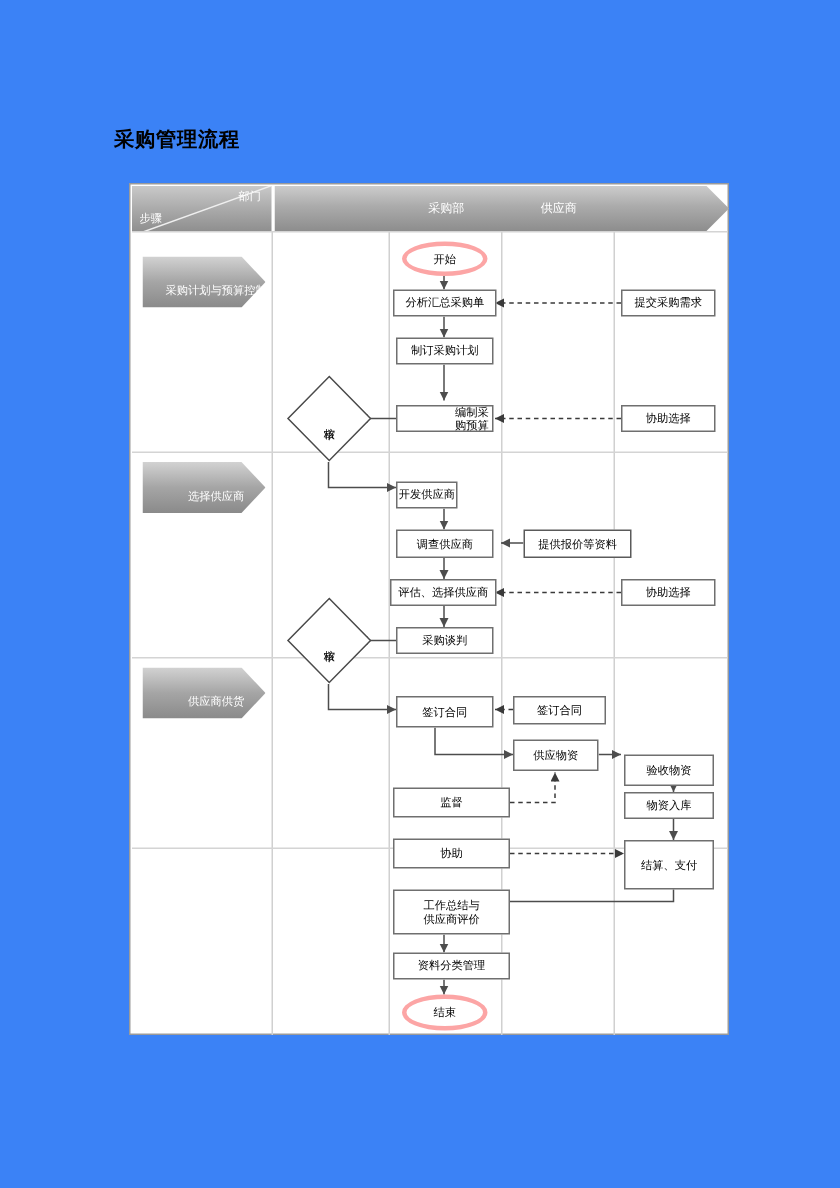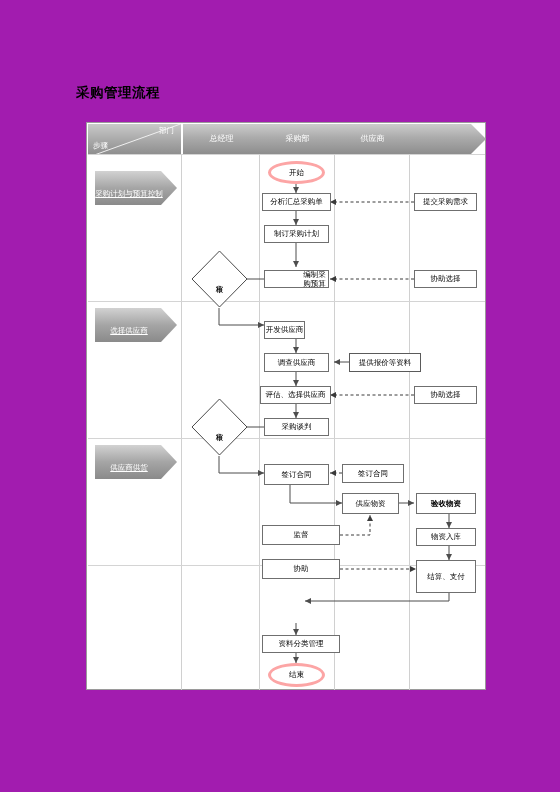--- a/index.html
+++ b/index.html
@@ -12,21 +12,21 @@
     height: 792px;
     position: relative;
     font-family: "DejaVu Sans", "Liberation Sans", sans-serif;
     overflow: hidden;
   }
   #page {
     position: absolute;
     left: 0; top: 0;
     width: 560px;
     height: 792px;
-    background: #a21caf;
+    background: #3b82f6;
   }
   #doc-title {
     position: absolute;
     left: 76px;
     top: 84px;
     font-size: 13.5px;
     font-weight: bold;
     color: #000000;
     letter-spacing: 0.5px;
     white-space: nowrap;
@@ -100,30 +100,29 @@
   
   .stage {
     position: absolute;
     left: 8px;
     width: 82px;
     height: 34px;
   }
   .stage svg { position: absolute; left: 0; top: 0; }
   .stage .stxt {
     position: absolute;
-    left: 0; top: 0;
+    left: 15px; top: 0;
     width: 68px; height: 46px;
     display: flex;
     align-items: center;
     justify-content: center;
     text-align: center;
     font-size: 7.5px;
     line-height: 10px;
     color: #ffffff;
-    text-decoration: underline;
   }
   
   .node {
     position: absolute;
     box-sizing: border-box;
     display: flex;
     align-items: center;
     justify-content: center;
     text-align: center;
     font-size: 7.5px;
@@ -187,21 +186,20 @@
       <svg class="band-bg" viewBox="0 0 303 30" preserveAspectRatio="none">
         <defs>
           <linearGradient id="bandGrad" x1="0" y1="0" x2="0" y2="1">
             <stop offset="0%" stop-color="#cccccc"></stop>
             <stop offset="45%" stop-color="#ababab"></stop>
             <stop offset="100%" stop-color="#8d8d8d"></stop>
           </linearGradient>
         </defs>
         <polygon points="0,0 288,0 303,15 288,30 0,30" fill="url(#bandGrad)"></polygon>
       </svg>
-      <div class="hdr-col" style="left:0px;width:77px;">总经理</div>
       <div class="hdr-col" style="left:77px;width:75px;">采购部</div>
       <div class="hdr-col" style="left:152px;width:75px;">供应商</div>
     </div>
 
     <div class="vline" style="left:94px;  height:536px;"></div>
     <div class="vline" style="left:172px; height:536px;"></div>
     <div class="vline" style="left:247px; height:536px;"></div>
     <div class="vline" style="left:322px; height:536px;"></div>
 
     <div class="hline" style="top:31px;  width:397px;"></div>
@@ -338,29 +336,31 @@
       </svg>
       <div class="dtxt">审核</div>
     </div>
 
     <div class="node box" style="left:177px;top:341px;width:65px;height:21px;">签订合同</div>
 
     <div class="node box" style="left:255px;top:341px;width:62px;height:19px;">签订合同</div>
 
     <div class="node box" style="left:255px;top:370px;width:57px;height:21px;">供应物资</div>
 
-    <div class="node box" style="left:329px;top:370px;width:60px;height:21px;font-weight:bold;">验收物资</div>
+    <div class="node box" style="left:329px;top:380px;width:60px;height:21px;">验收物资</div>
 
     <div class="node box" style="left:329px;top:405px;width:60px;height:18px;">物资入库</div>
 
     <div class="node box" style="left:329px;top:437px;width:60px;height:33px;">结算、支付</div>
 
     <div class="node box" style="left:175px;top:402px;width:78px;height:20px;">监督</div>
 
     <div class="node box" style="left:175px;top:436px;width:78px;height:20px;">协助</div>
 
+    <div class="node box" style="left:175px;top:470px;width:78px;height:30px;white-space:pre-line;">工作总结与
+供应商评价</div>
 
     <div class="node box" style="left:175px;top:512px;width:78px;height:18px;">资料分类管理</div>
 
     <div class="node ellipse" style="left:181px;top:540px;width:57px;height:24px;">结束</div>
 
   </div>
 </div>
 
 </body></html>

